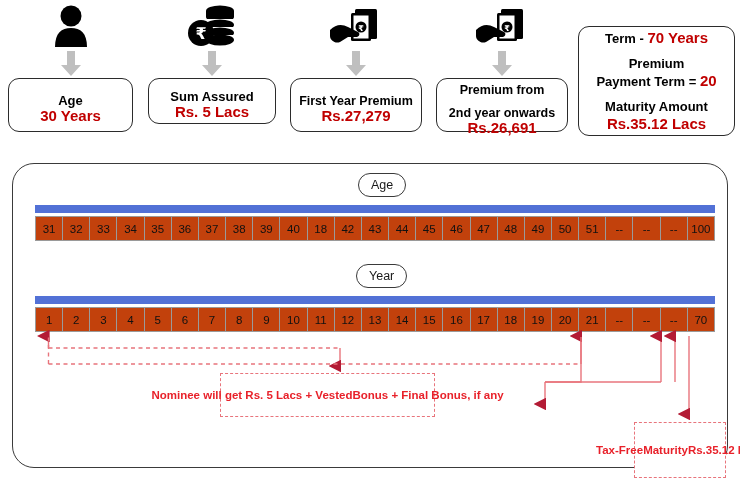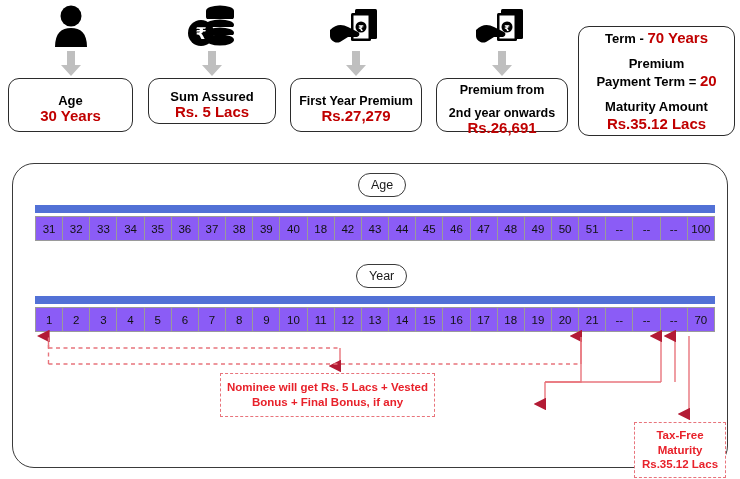--- a/index.html
+++ b/index.html
@@ -85,30 +85,30 @@
     left: 22px; width: 680px; height: 25px;
     display: flex;
     border-left: 1px solid #9a9a9a;
   }
   .cell {
     flex: 1 1 0;
     border: 1px solid #9a9a9a;
     border-left: none;
     display: flex; align-items: center; justify-content: center;
     font-size: 11.5px; color: #111111;
-    background: #8b5cf6;
+    background: #c2410c;
     min-width: 0;
   }
 
   
   .note {
     position: absolute;
     border: 1.4px dashed #e8747c;
     background: #ffffff;
-    display: flex; flex-direction: column;
+    display: flex; flex-direction: row;
     align-items: center; justify-content: center;
     text-align: center;
     color: #e8212a;
     font-weight: bold;
     font-size: 11.5px;
     line-height: 1.28;
     padding: 4px 6px;
   }
   .note span { display: block; white-space: nowrap; }
 

